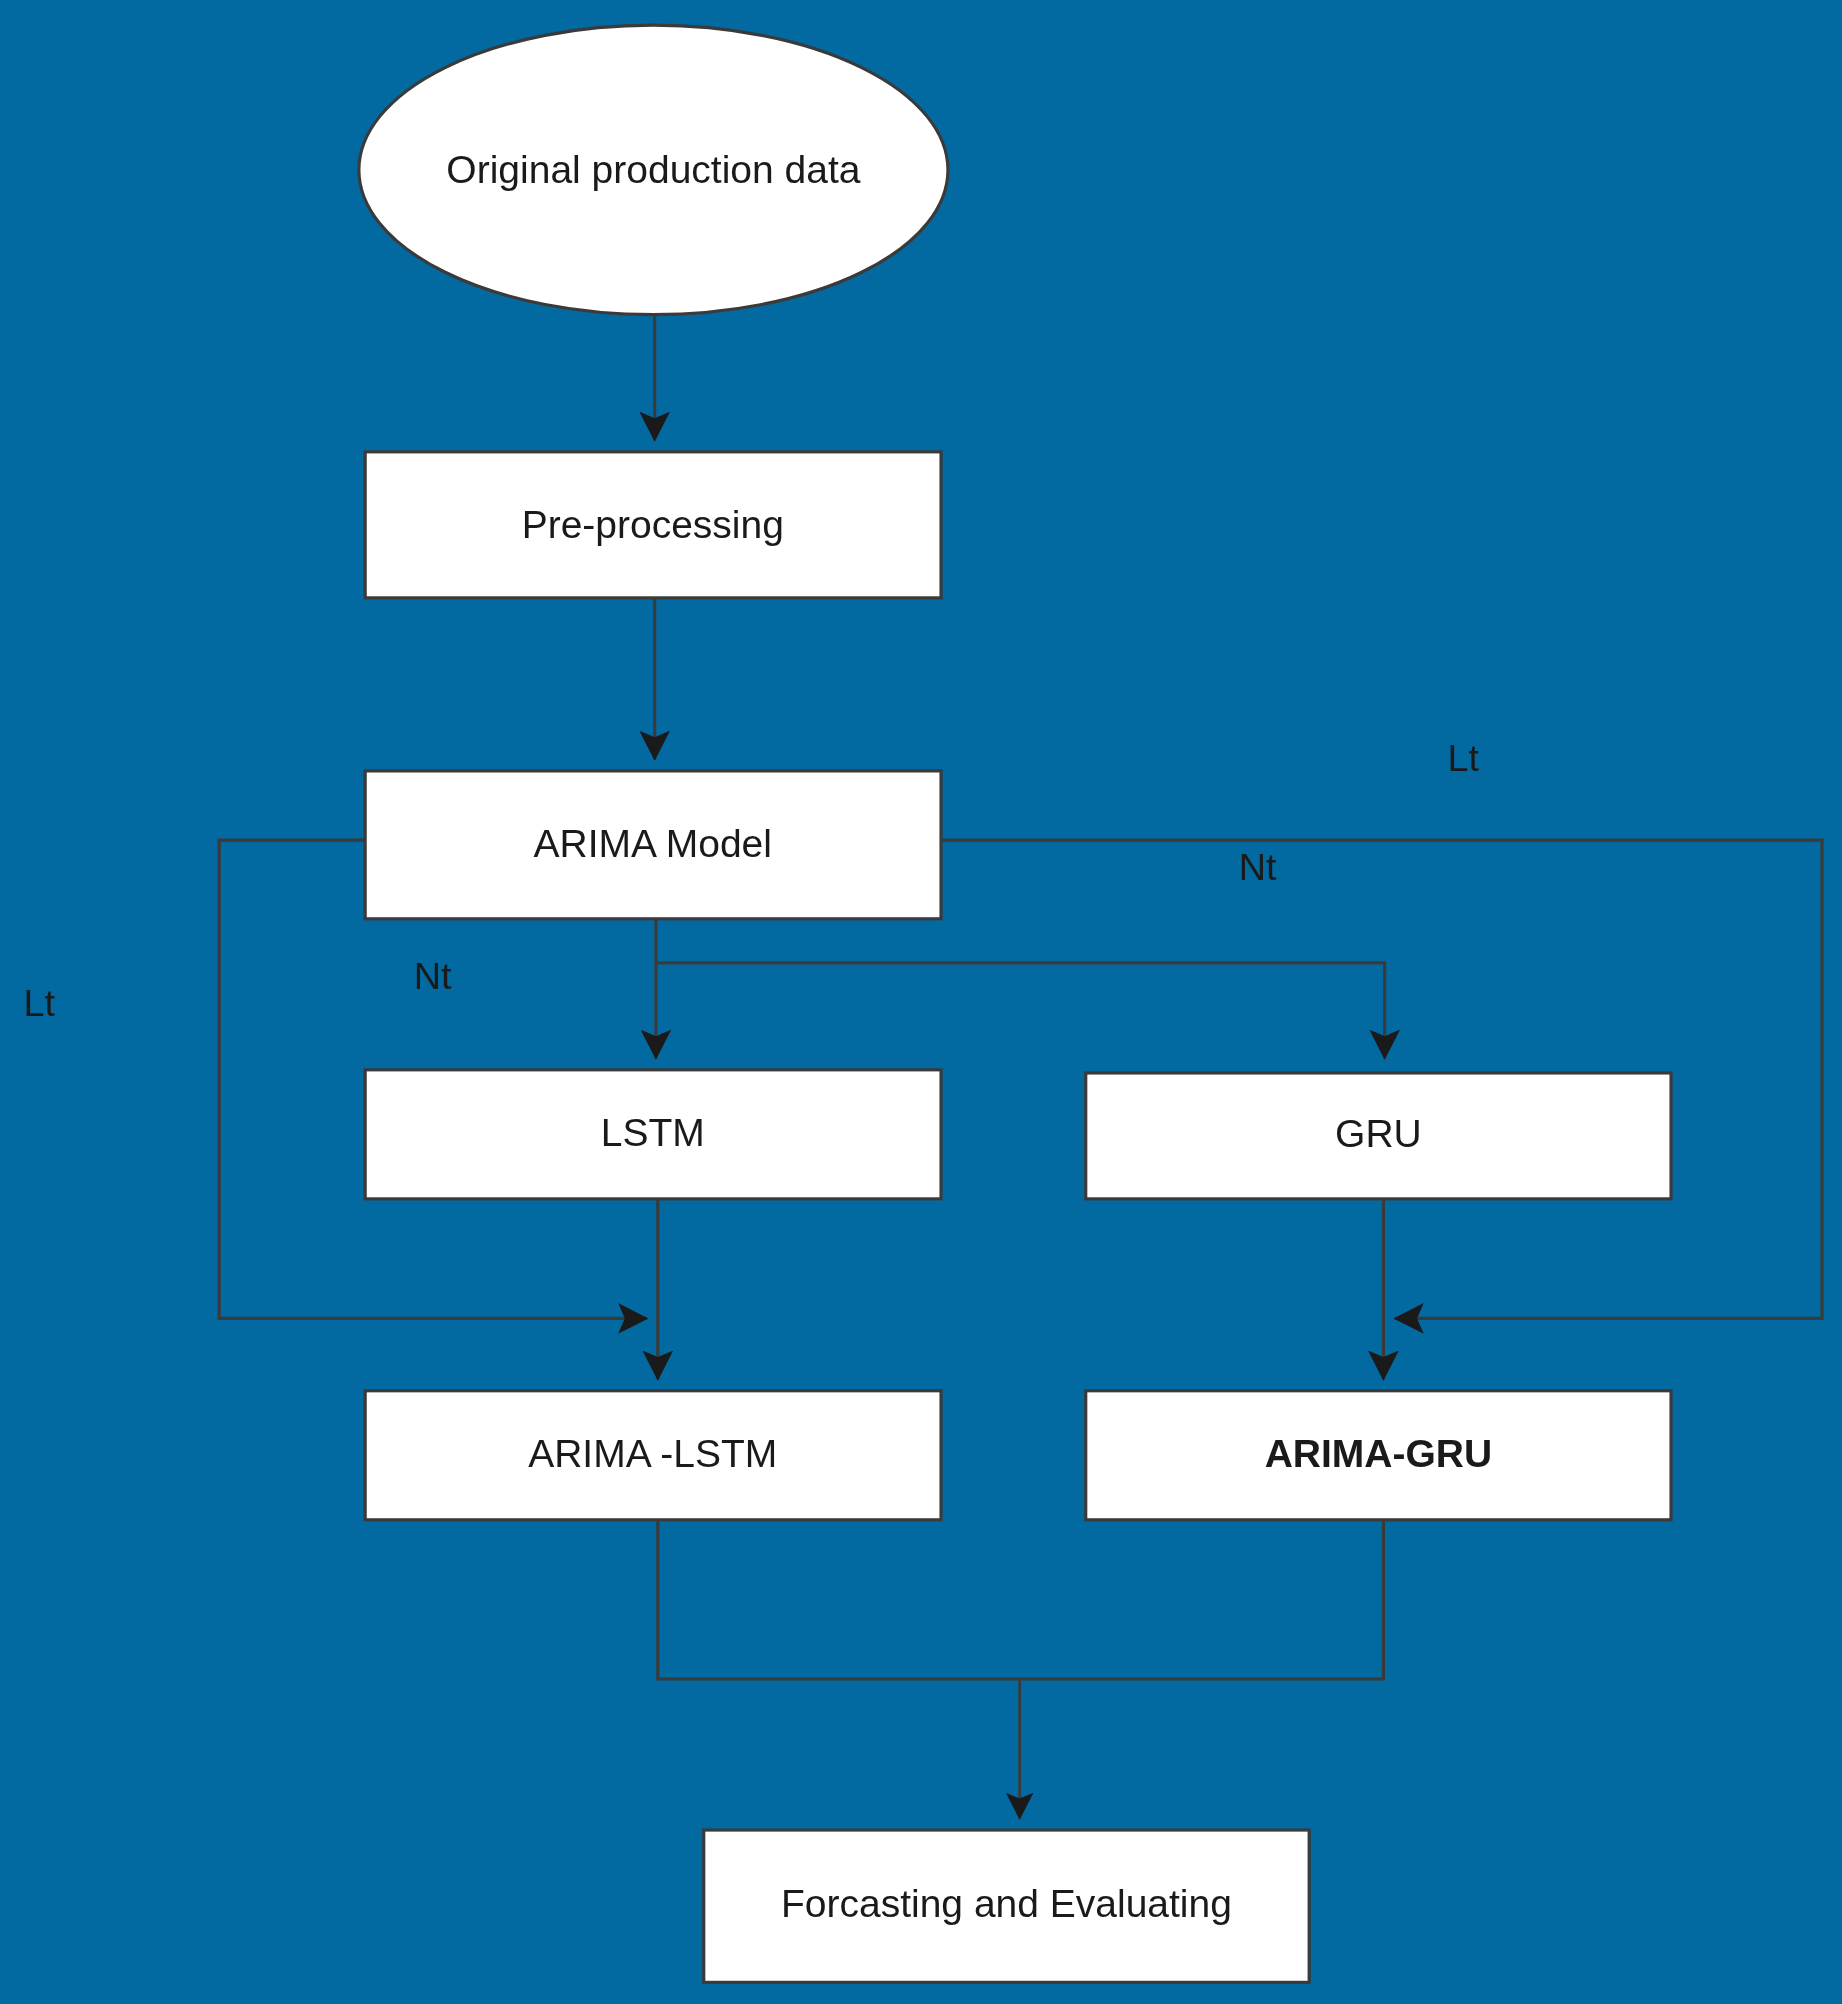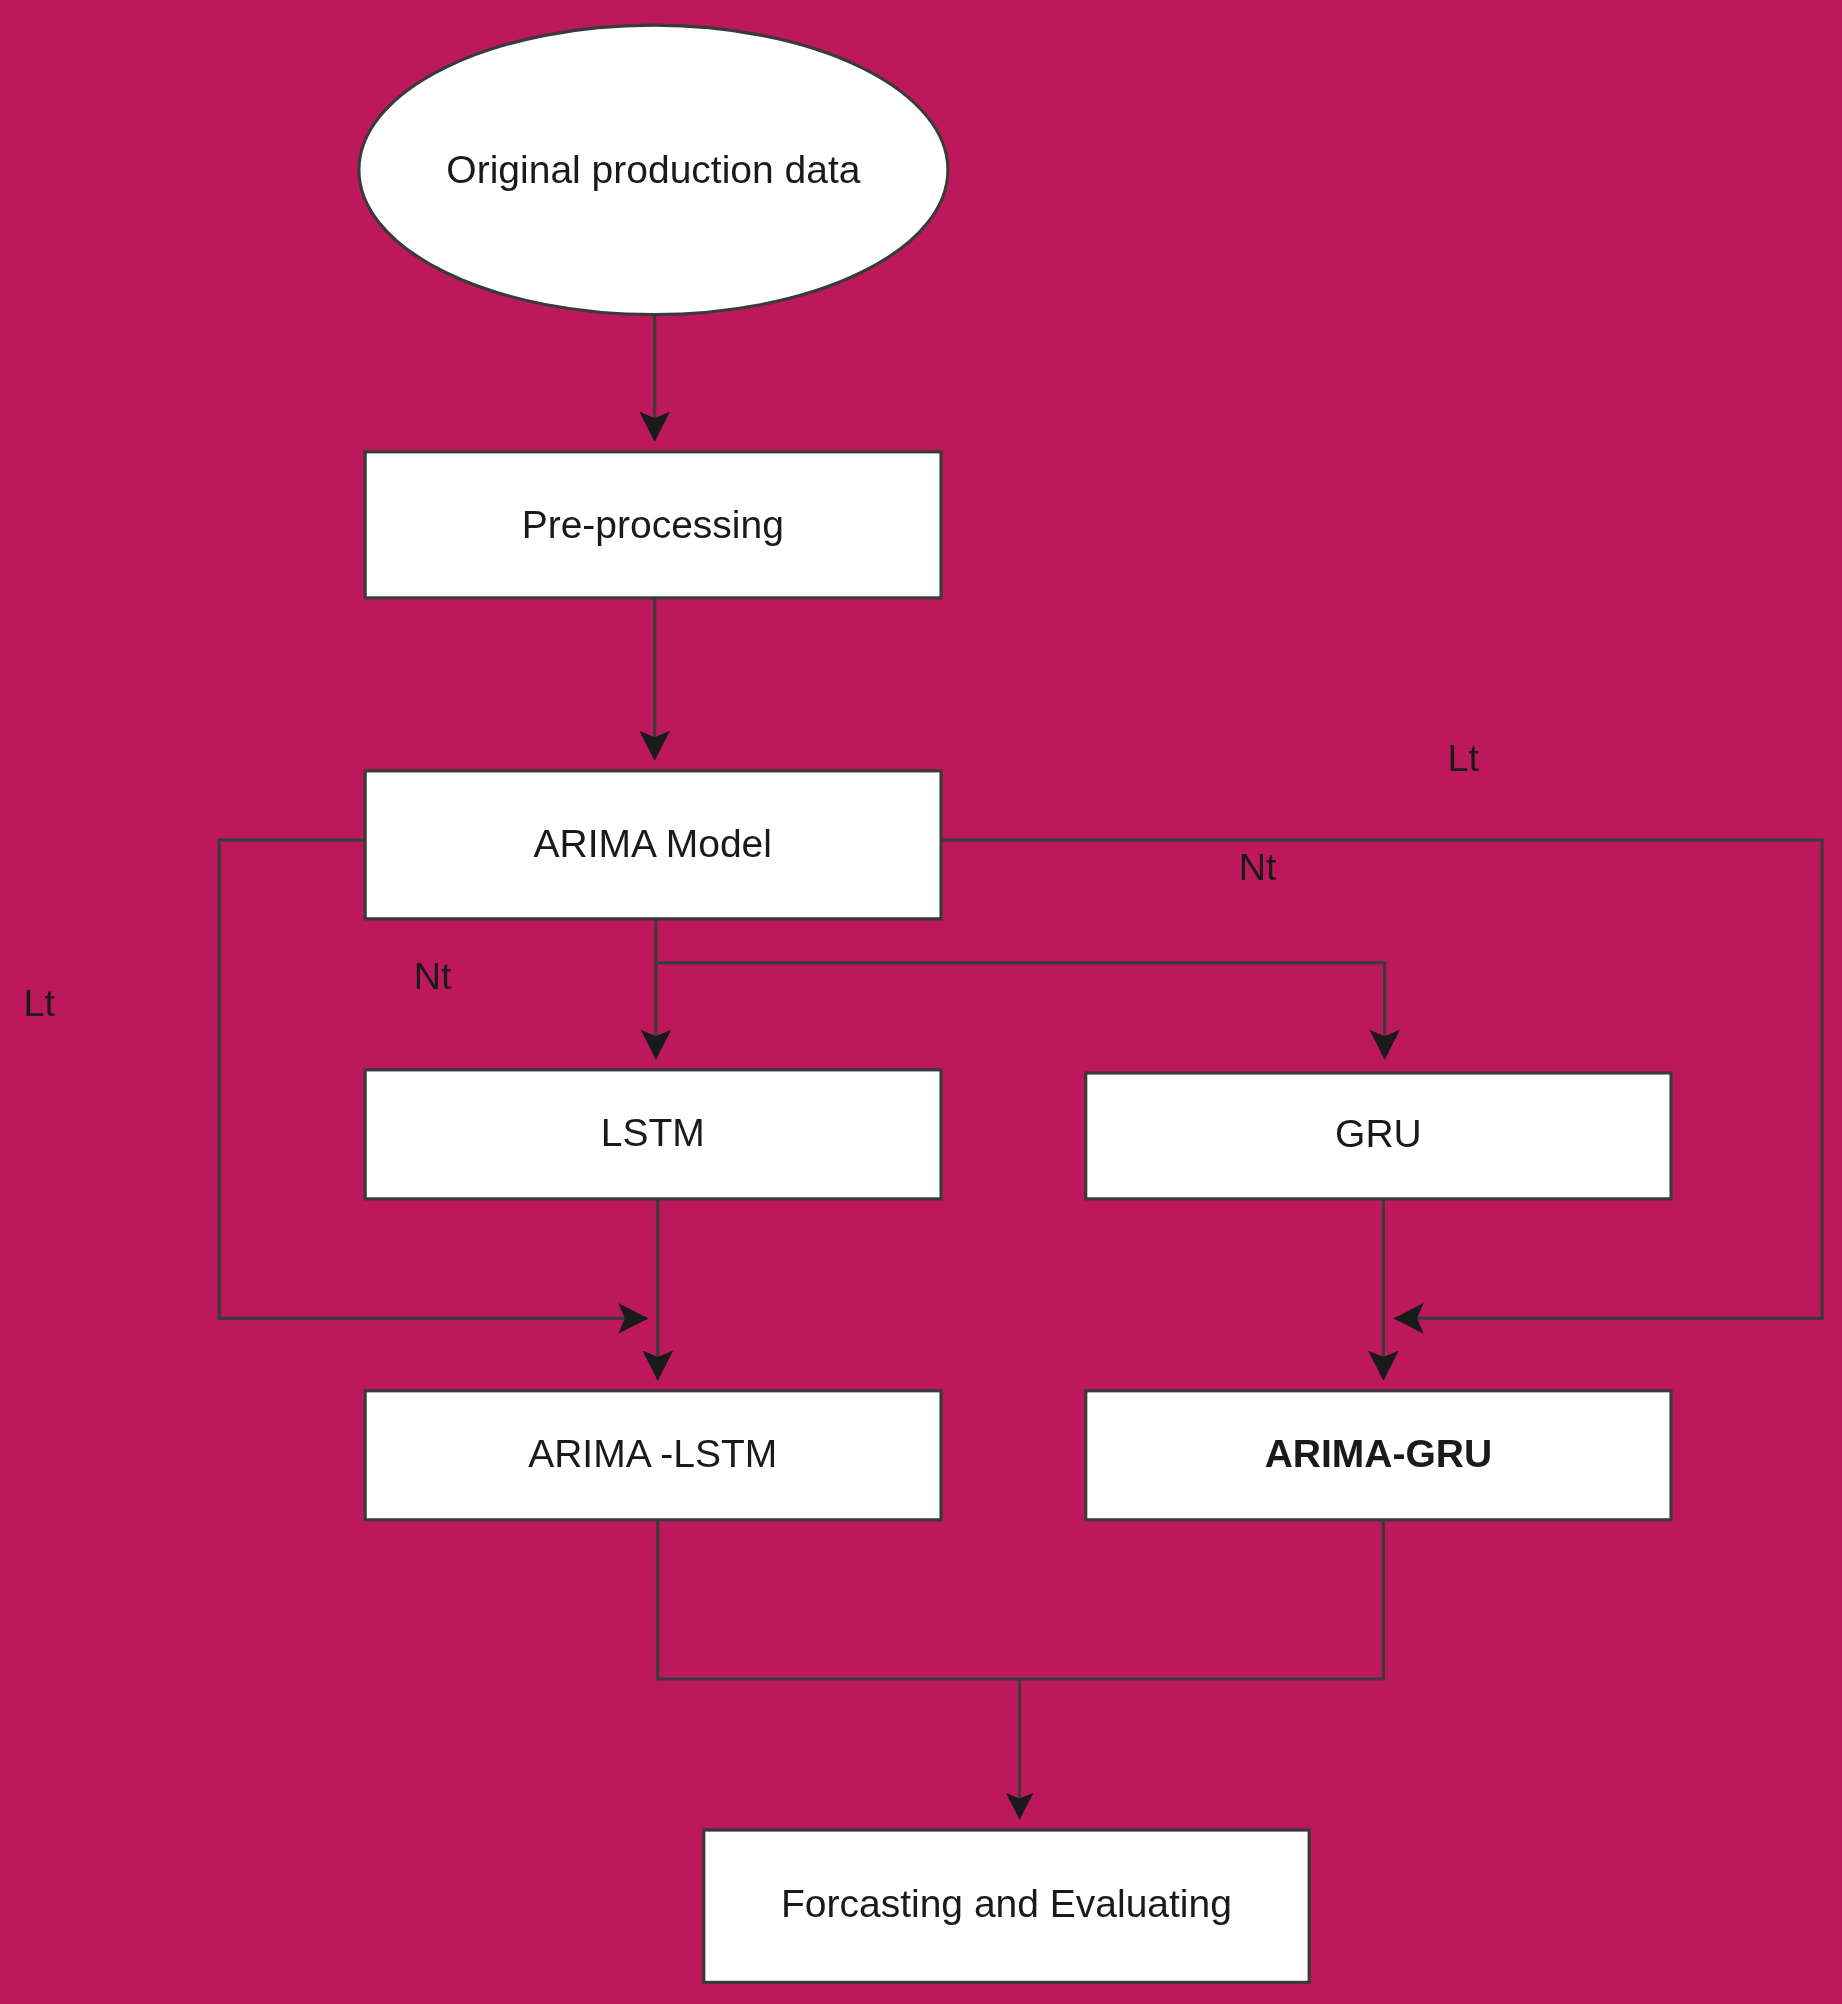--- a/index.html
+++ b/index.html
@@ -10,21 +10,21 @@
   body {
     width: 1843px;
     height: 2005px;
     font-family: "Liberation Sans", sans-serif;
     overflow: hidden;
   }
   #canvas {
     position: relative;
     width: 1843px;
     height: 2005px;
-    background: #be185d;
+    background: #0369a1;
   }
   #flow-svg {
     position: absolute;
     top: 0;
     left: 0;
     width: 1843px;
     height: 2005px;
   }
   .node-label {
     font-family: "Liberation Sans", sans-serif;

